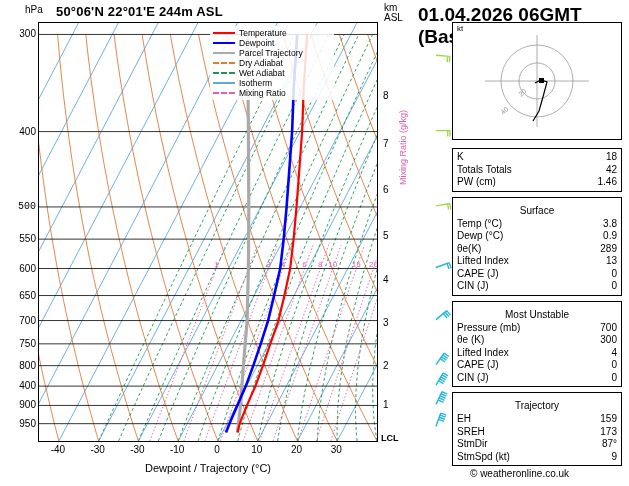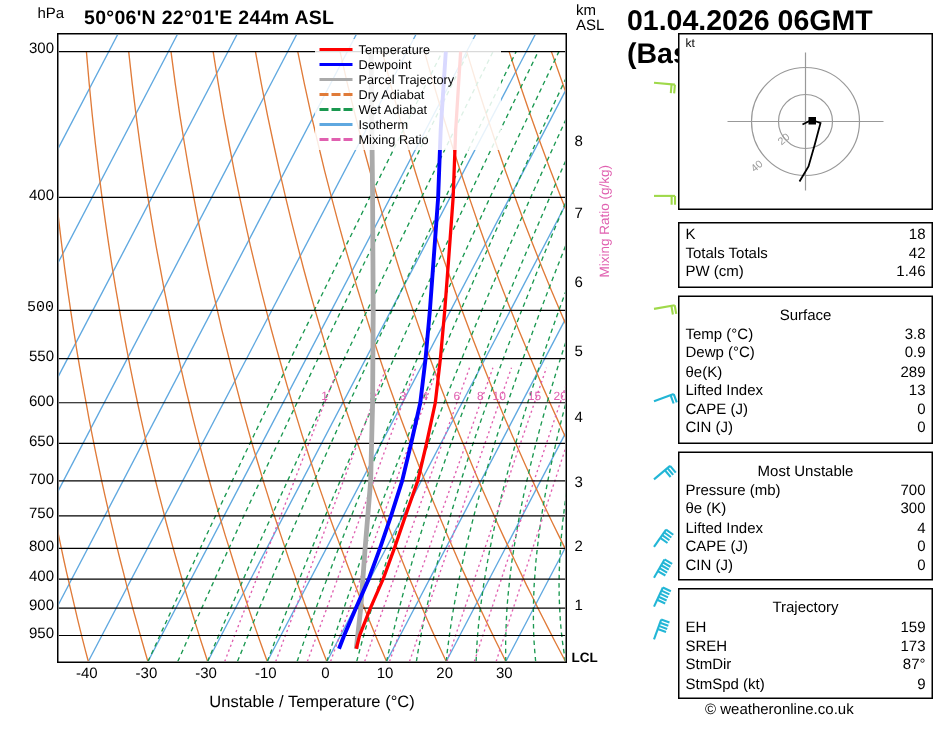--- a/index.html
+++ b/index.html
@@ -222,21 +222,21 @@
   <div class="xaxis" id="xaxis">
       <div style="left: 19.8824px;">-40</div>
       <div style="left: 59.6471px;">-30</div>
       <div style="left: 99.4118px;">-30</div>
       <div style="left: 139.176px;">-10</div>
       <div style="left: 178.941px;">0</div>
       <div style="left: 218.706px;">10</div>
       <div style="left: 258.471px;">20</div>
       <div style="left: 298.235px;">30</div>
     </div>
-  <div class="xtitle">Unstable / Temperature (°C)</div>
+  <div class="xtitle">Dewpoint / Trajectory (°C)</div>
 
   <div class="mixlabel">Mixing Ratio (g/kg)</div>
   <div class="lcl">LCL</div>
 
   <svg class="barbcol" width="32" height="420" id="barbs">
       <g transform="translate(16,404.2)">
         <line x1="0" y1="0" x2="4.788282006559365" y2="-13.155696691002717" stroke="#22b6d6" stroke-width="1.4"></line>
         <line x1="4.788282006559365" y1="-13.155696691002717" x2="10.313674616780506" y2="-11.144618248247784" stroke="#22b6d6" stroke-width="1.4"></line>
         <line x1="4.022156885509867" y1="-11.050785220442283" x2="9.547549495731008" y2="-9.03970677768735" stroke="#22b6d6" stroke-width="1.4"></line>
         <line x1="3.256031764460368" y1="-8.945873749881846" x2="8.78142437468151" y2="-6.934795307126913" stroke="#22b6d6" stroke-width="1.4"></line>

